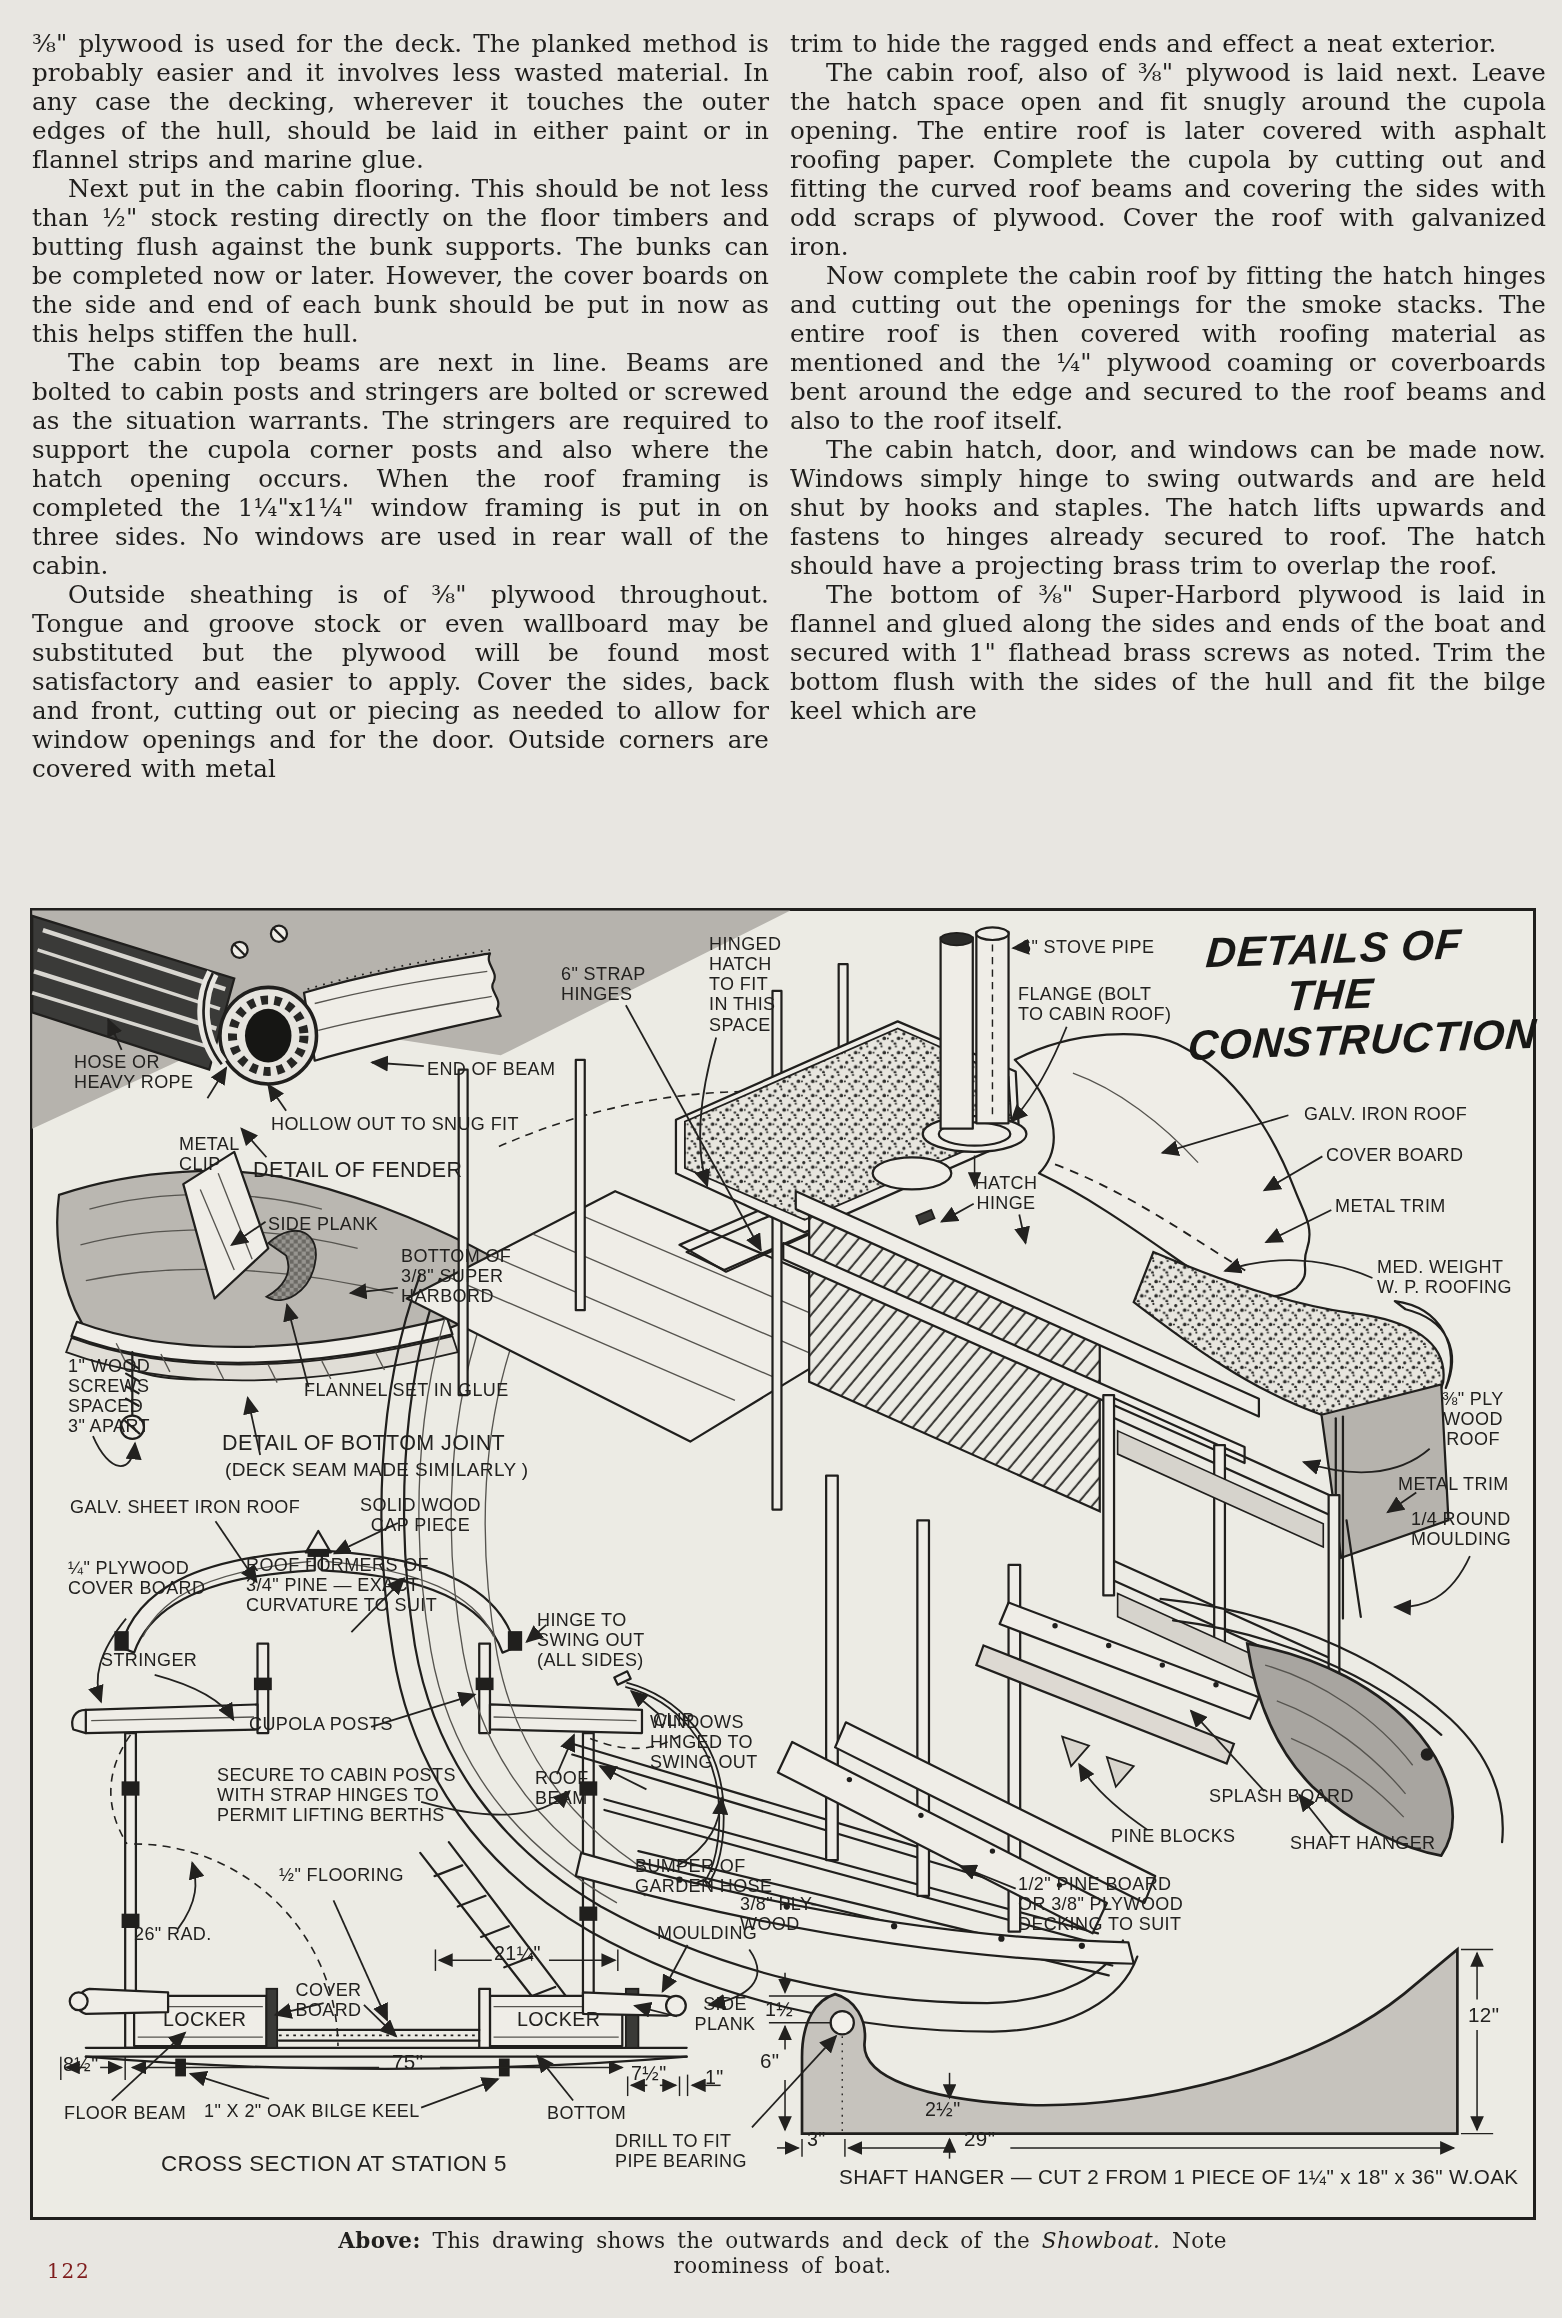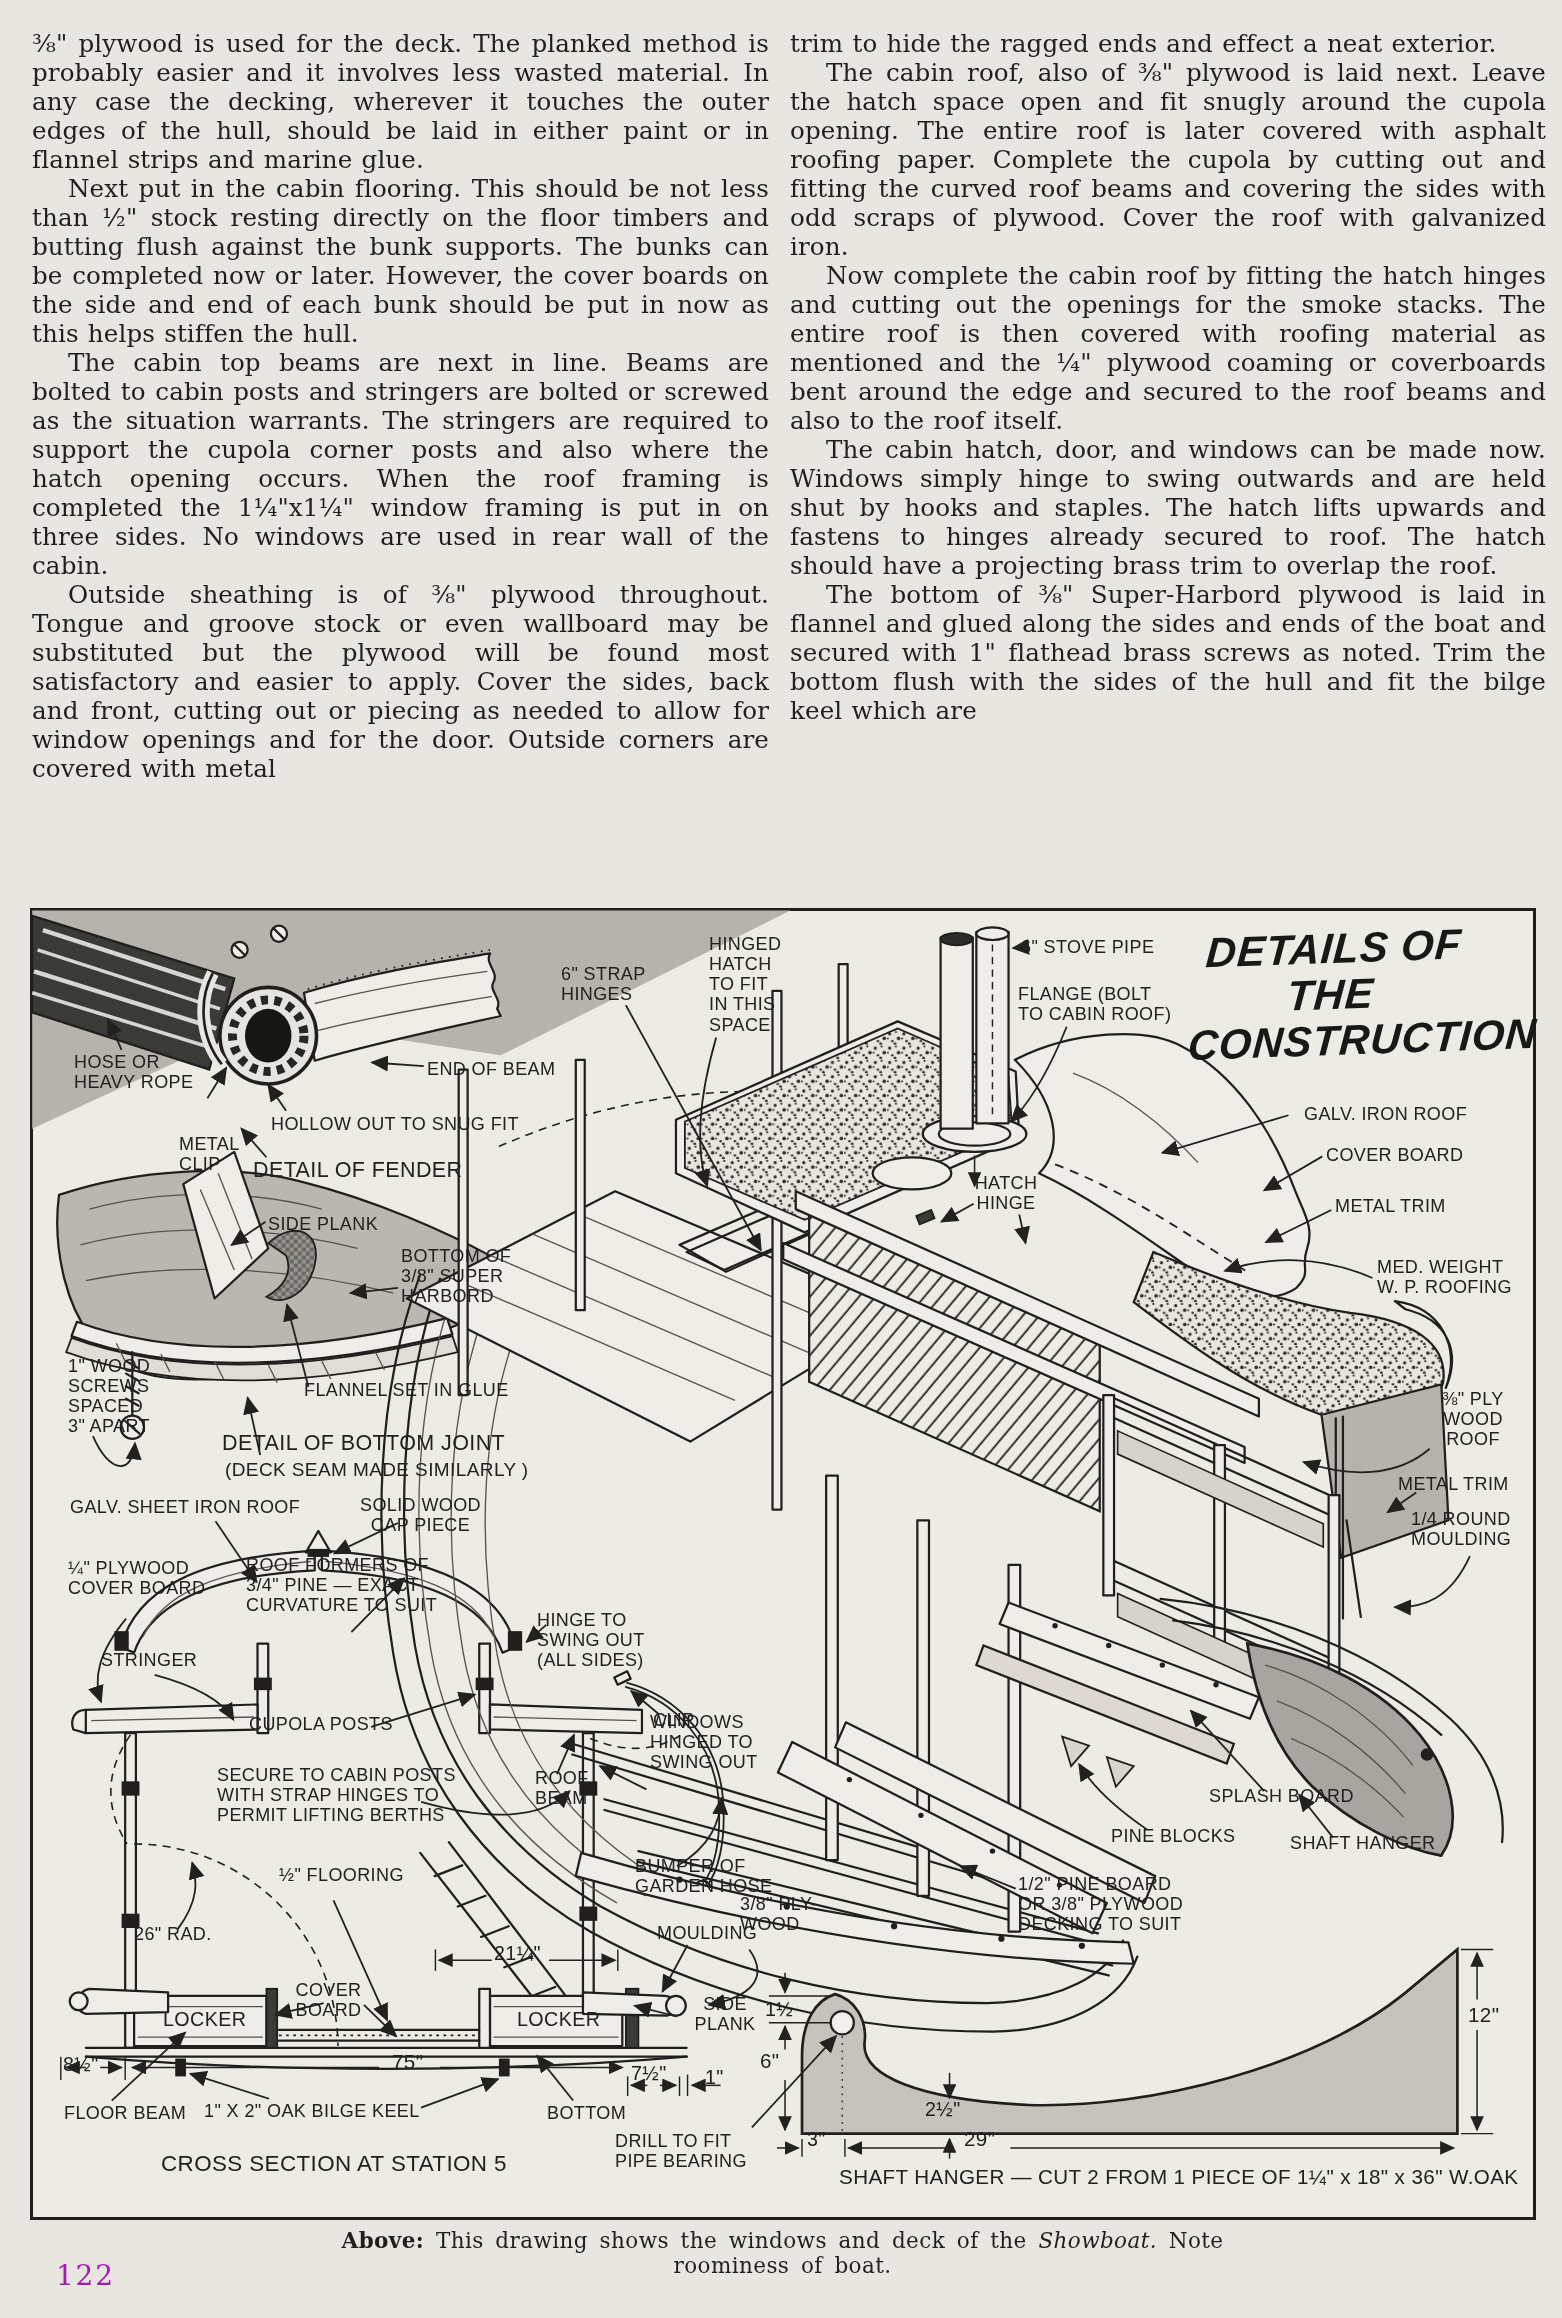--- a/index.html
+++ b/index.html
@@ -17,21 +17,21 @@
   svg.art{position:absolute;left:0;top:0;width:1562px;height:2319px;z-index:2;pointer-events:none}
   .dtitle{position:absolute;left:1191px;top:926px;width:279px;z-index:3;text-align:center;
           font-family:"Liberation Sans",sans-serif;font-weight:bold;font-style:italic;
           font-size:42px;line-height:1.1;letter-spacing:0.9px;transform:rotate(-2deg) skewX(-6deg);color:#181816}
   #diagram-labels .dlabel{position:absolute;z-index:3;font-family:"Liberation Sans",sans-serif;
           font-size:18px;line-height:1.12;letter-spacing:0.4px;white-space:pre-line;color:#22211f}
   .caption{position:absolute;left:286px;top:2228px;width:993px;z-index:3;text-align:center;
            font-size:21.5px;letter-spacing:0.4px;word-spacing:4.5px}
   .caption .cb{font-weight:bold}
   .caption .ci{font-style:italic}
-  .pagenum{position:absolute;left:56px;top:2259px;font-size:28px;letter-spacing:1.8px;color:#a21caf}
+  .pagenum{position:absolute;left:47px;top:2259px;font-size:20px;letter-spacing:1.8px;color:#7f1d1d}
   
   .s{stroke:#201f1d;stroke-width:2.5;fill:none;stroke-linecap:round;stroke-linejoin:round}
   .sf{stroke:#201f1d;stroke-width:2.5;fill:#efede7;stroke-linejoin:round}
   .sg{stroke:#201f1d;stroke-width:2.5;fill:#bab7b1;stroke-linejoin:round}
   .sd{stroke:#201f1d;stroke-width:2;fill:#3a3a37}
   .thin{stroke:#56544f;stroke-width:1.5;fill:none}
   .lead{stroke:#22211f;stroke-width:2;fill:none;marker-end:url(#ah)}
   .dash{stroke:#22211f;stroke-width:1.8;fill:none;stroke-dasharray:9 7}
   .dim{stroke:#22211f;stroke-width:1.7;fill:none;marker-end:url(#ah)}
   .tick{stroke:#22211f;stroke-width:1.6;fill:none}
@@ -503,16 +503,16 @@
     <div class="dlabel" style="left: 765px; top: 1998px; font-size: 19.7px;">1½</div>
     <div class="dlabel" style="left: 760px; top: 2049px; font-size: 20.6px;">6"</div>
     <div class="dlabel" style="left: 807px; top: 2128px; font-size: 19.7px;">3"</div>
     <div class="dlabel" style="left: 964px; top: 2127px; font-size: 20.6px;">29"</div>
     <div class="dlabel" style="left: 925px; top: 2098px; font-size: 19.7px;">2½"</div>
     <div class="dlabel" style="left: 1468px; top: 2003px; font-size: 20.6px;">12"</div>
     <div class="dlabel" style="left: 839px; top: 2165px; font-size: 20.6px;">SHAFT HANGER  —  CUT 2 FROM 1 PIECE OF 1¼" x 18" x 36" W.OAK</div>
   </div>
 
 <div class="caption">
-  <span class="cb">Above:</span><span> This drawing shows the windows and deck of the </span><span class="ci">Showboat.</span><span> Note roominess of boat.</span>
+  <span class="cb">Above:</span><span> This drawing shows the outwards and deck of the </span><span class="ci">Showboat.</span><span> Note roominess of boat.</span>
 </div>
 <div class="pagenum">122</div>
 
 
 </body></html>

